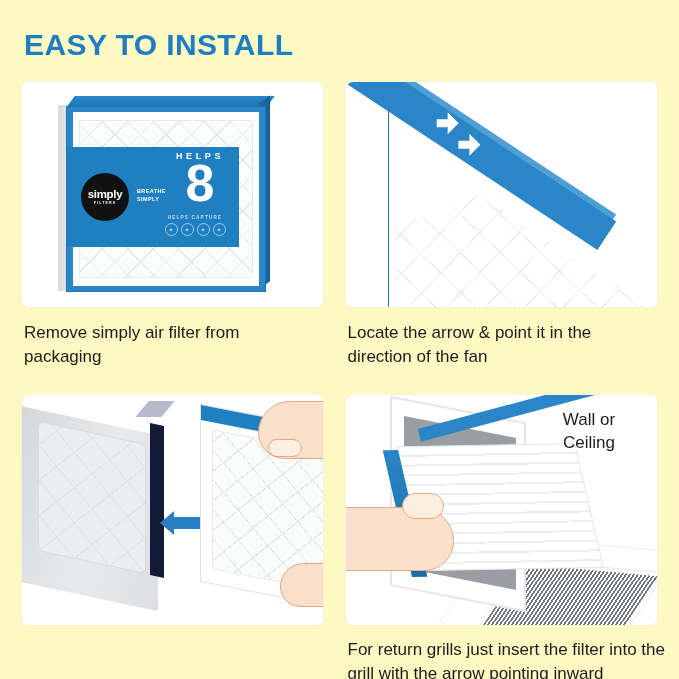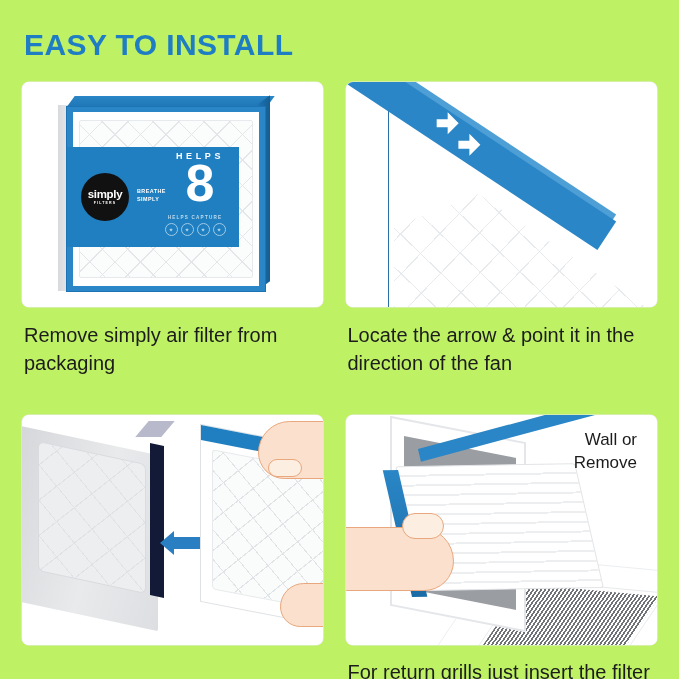--- a/index.html
+++ b/index.html
@@ -2,21 +2,21 @@
 <html><head>
 <meta charset="utf-8">
 <style>
   * { box-sizing: border-box; margin: 0; padding: 0; }
   html, body {
     width: 679px; height: 679px;
     background: #f2f2f2;
     font-family: "Liberation Sans", sans-serif;
     overflow: hidden;
   }
-  .page { position: relative; width: 679px; height: 679px; background: #bef264; }
+  .page { position: relative; width: 679px; height: 679px; background: #fef9c3; }
 
   
   .title {
     position: absolute; left: 24px; top: 28px;
     font-size: 30px; font-weight: 700; letter-spacing: 0.4px;
     color: #1f7dc4; white-space: nowrap;
   }
 
   
   .grid {
@@ -32,25 +32,25 @@
     border-radius: 7px;
     overflow: hidden;
     box-shadow: 0 0 0 0.6px #ececec;
   }
   .card-a { margin: 0 17px 0 22px; height: 225px; }
   .card-b { margin: 0 22px 0 6px; height: 225px; }
   .card-c { margin: 0 17px 0 22px; height: 230px; }
   .card-d { margin: 0 22px 0 6px; height: 230px; }
 
   .caption {
-    font-size: 20px; line-height: 1.42; color: #1c1c1c;
+    font-size: 17px; line-height: 1.42; color: #1c1c1c;
     font-weight: 400;
   }
   .cap-a { margin: 14px 20px 0 24px; }
-  .cap-b { margin: 14px 20px 15px 8px; }
+  .cap-b { margin: 14px 20px 4px 8px; }
   .cap-c { margin: 13px 20px 0 24px; }
   .cap-d { margin: 13px 14px 0 8px; }
 
   .gridrow2 { margin-top: 22px; }
 
   
   .box-wrap { position: absolute; left: 36px; top: 14px; width: 220px; height: 200px; }
   .box-shadow-side {
     position: absolute; left: 0; top: 9px; width: 16px; height: 186px;
     background: linear-gradient(90deg,#d7d9dc,#eceef0);
@@ -266,22 +266,22 @@
     position: absolute; left: -10px; top: 112px; width: 118px; height: 64px;
     background: #fae0cd; border: 1.2px solid #e8a77c;
     border-radius: 10px 46px 40px 14px;
   }
   .hand4-thumb {
     position: absolute; left: 56px; top: 98px; width: 42px; height: 26px;
     background: #fdeee2; border: 1.2px solid #e8a77c;
     border-radius: 20px;
   }
   .wall-label {
-    position: absolute; right: 20px; top: 14px; width: 120px;
-    text-align: right; color: #1c1c1c;
+    position: absolute; right: 8px; top: 14px; width: 120px;
+    text-align: center; color: #1c1c1c;
     font-size: 17px; line-height: 1.35; font-weight: 400;
   }
 </style>
 </head>
 <body>
 
 <div class="page">
 
   <div class="title">EASY TO INSTALL</div>
 
@@ -379,21 +379,21 @@
             <div class="grill-frame"></div>
             <div class="grill-opening"></div>
             <div class="door"></div>
             <div class="door-top-edge"></div>
             <div class="door-edge"></div>
             <div class="door-arrow">⟶</div>
             <div class="hand4"></div>
             <div class="hand4-thumb"></div>
             <div class="wall-label">
               <div>Wall or</div>
-              <div>Remove</div>
+              <div>Ceiling</div>
             </div>
           </div>
         </div>
         <div class="caption cap-d">For return grills just insert the filter into the grill with the arrow pointing inward</div>
       </div>
 
     </div>
   </div>
 </div>
 

